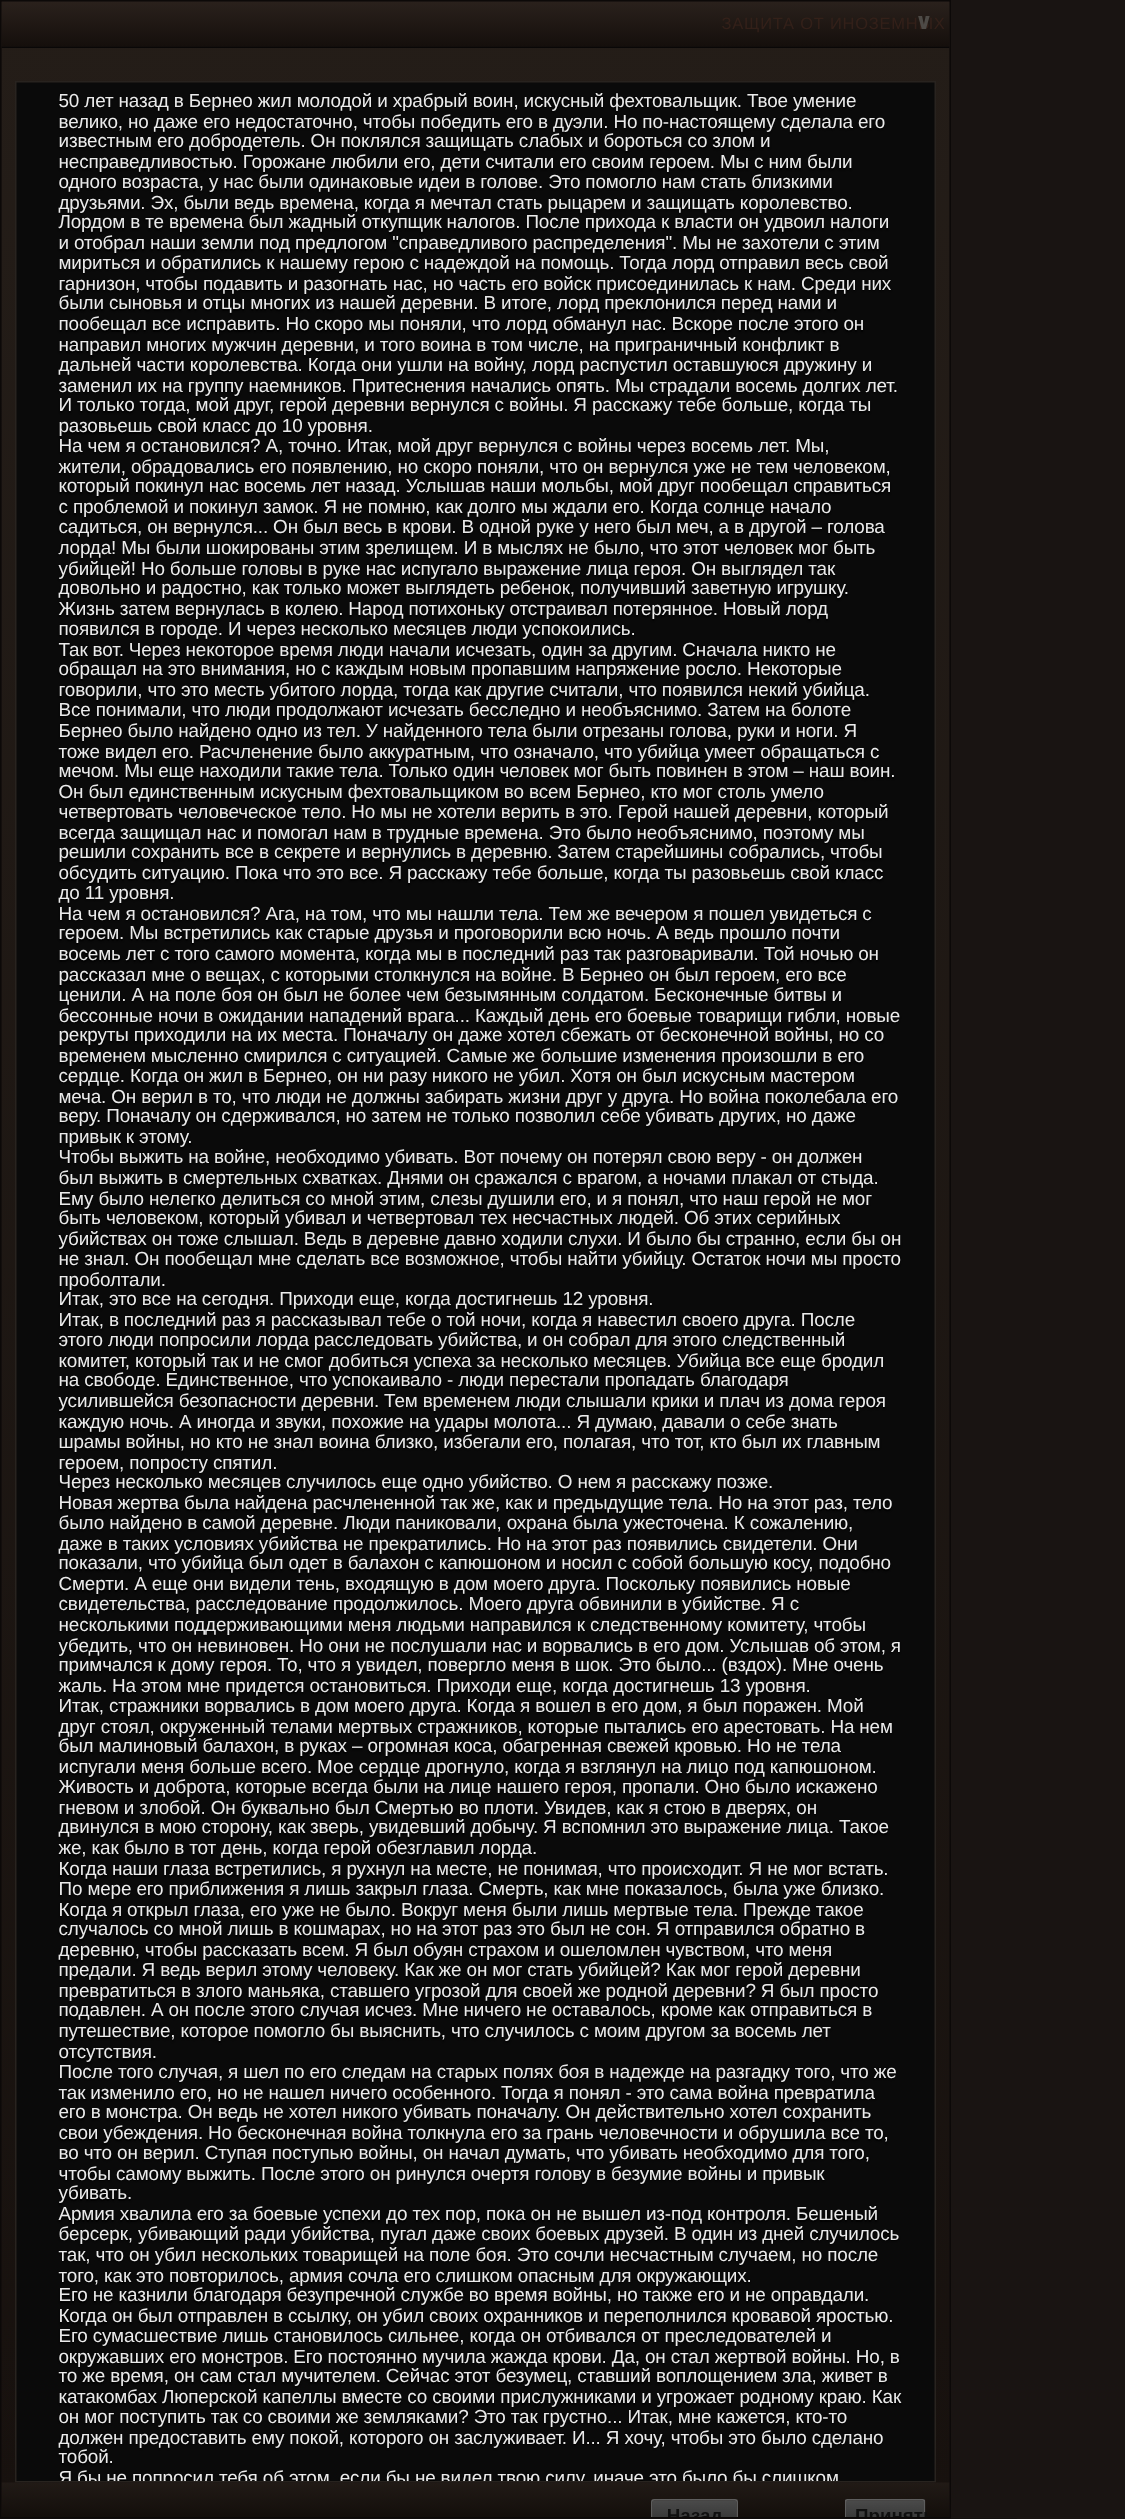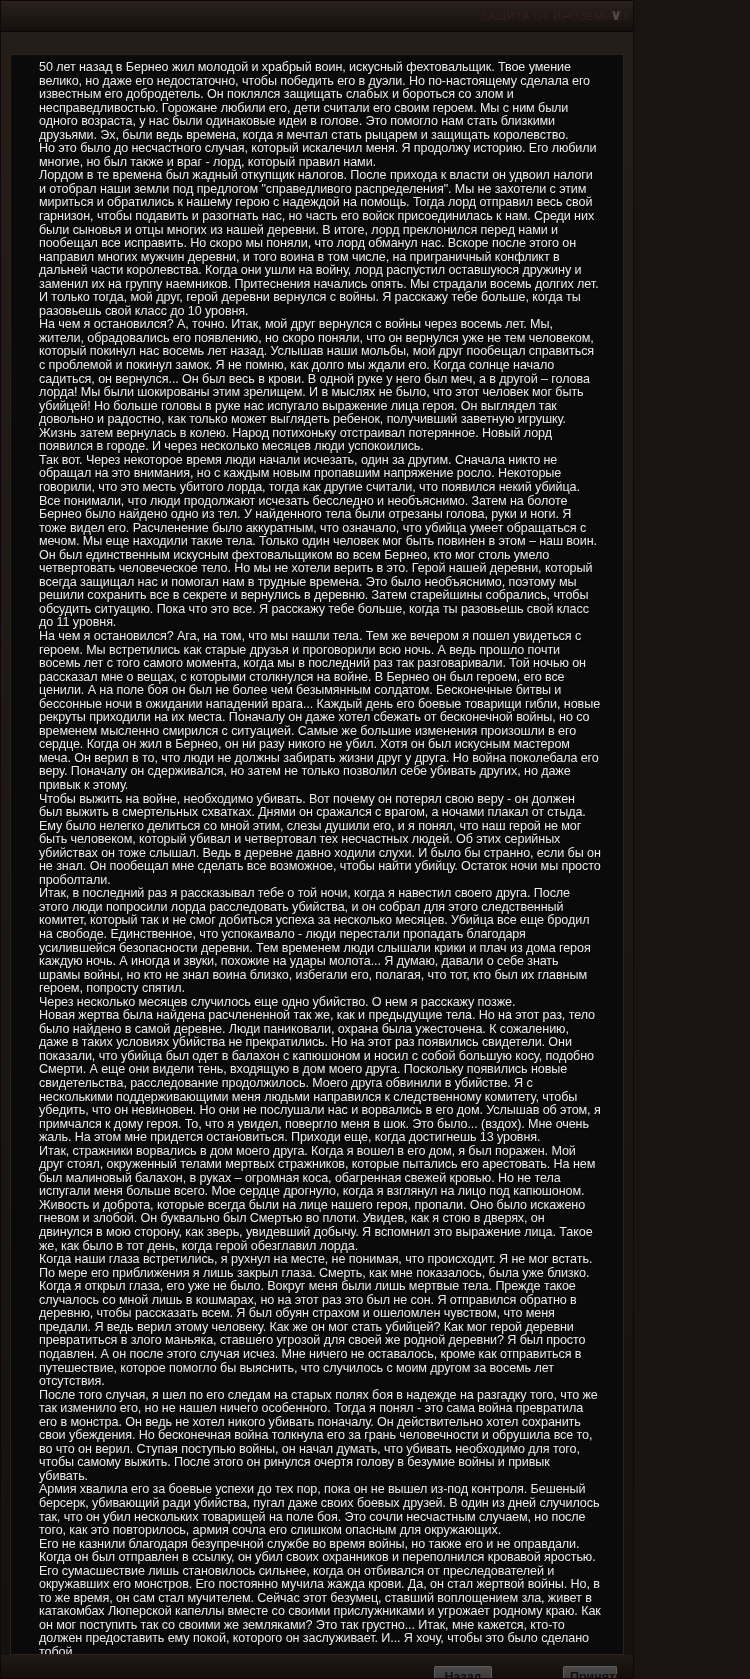--- a/index.html
+++ b/index.html
@@ -48,26 +48,26 @@
 <div class="window">
 
   <div class="titlebar">
     <span class="titlebar-title">ЗАЩИТА ОТ ИНОЗЕМНЫХ</span>
     <span class="chevron">∨</span>
   </div>
 
   <div class="content">
     <div class="dialog-text">
         <p><span>50 лет назад в Бернео жил молодой и храбрый воин, искусный фехтовальщик. Твое умение велико, но даже его недостаточно, чтобы победить его в дуэли. Но по-настоящему сделала его известным его добродетель. Он поклялся защищать слабых и бороться со злом и несправедливостью. Горожане любили его, дети считали его своим героем. Мы с ним были одного возраста, у нас были одинаковые идеи в голове. Это помогло нам стать близкими друзьями. Эх, были ведь времена, когда я мечтал стать рыцарем и защищать королевство.</span></p>
-        <p><span>Но это было до несчастного случая, который искалечил меня. Я продолжу историю. Его любили многие, но был также и враг - лорд, который правил нами.</span></p>
         <p><span>Лордом в те времена был жадный откупщик налогов. После прихода к власти он удвоил налоги и отобрал наши земли под предлогом "справедливого распределения". Мы не захотели с этим мириться и обратились к нашему герою с надеждой на помощь. Тогда лорд отправил весь свой гарнизон, чтобы подавить и разогнать нас, но часть его войск присоединилась к нам. Среди них были сыновья и отцы многих из нашей деревни. В итоге, лорд преклонился перед нами и пообещал все исправить. Но скоро мы поняли, что лорд обманул нас. Вскоре после этого он направил многих мужчин деревни, и того воина в том числе, на приграничный конфликт в дальней части королевства. Когда они ушли на войну, лорд распустил оставшуюся дружину и заменил их на группу наемников. Притеснения начались опять. Мы страдали восемь долгих лет. И только тогда, мой друг, герой деревни вернулся с войны. Я расскажу тебе больше, когда ты разовьешь свой класс до 10 уровня.</span></p>
         <p><span>На чем я остановился? А, точно. Итак, мой друг вернулся с войны через восемь лет. Мы, жители, обрадовались его появлению, но скоро поняли, что он вернулся уже не тем человеком, который покинул нас восемь лет назад. Услышав наши мольбы, мой друг пообещал справиться с проблемой и покинул замок. Я не помню, как долго мы ждали его. Когда солнце начало садиться, он вернулся... Он был весь в крови. В одной руке у него был меч, а в другой – голова лорда! Мы были шокированы этим зрелищем. И в мыслях не было, что этот человек мог быть убийцей! Но больше головы в руке нас испугало выражение лица героя. Он выглядел так довольно и радостно, как только может выглядеть ребенок, получивший заветную игрушку. Жизнь затем вернулась в колею. Народ потихоньку отстраивал потерянное. Новый лорд появился в городе. И через несколько месяцев люди успокоились.</span></p>
         <p><span>Так вот. Через некоторое время люди начали исчезать, один за другим. Сначала никто не обращал на это внимания, но с каждым новым пропавшим напряжение росло. Некоторые говорили, что это месть убитого лорда, тогда как другие считали, что появился некий убийца. Все понимали, что люди продолжают исчезать бесследно и необъяснимо. Затем на болоте Бернео было найдено одно из тел. У найденного тела были отрезаны голова, руки и ноги. Я тоже видел его. Расчленение было аккуратным, что означало, что убийца умеет обращаться с мечом. Мы еще находили такие тела. Только один человек мог быть повинен в этом – наш воин. Он был единственным искусным фехтовальщиком во всем Бернео, кто мог столь умело четвертовать человеческое тело. Но мы не хотели верить в это. Герой нашей деревни, который всегда защищал нас и помогал нам в трудные времена. Это было необъяснимо, поэтому мы решили сохранить все в секрете и вернулись в деревню. Затем старейшины собрались, чтобы обсудить ситуацию. Пока что это все. Я расскажу тебе больше, когда ты разовьешь свой класс до 11 уровня.</span></p>
         <p><span>На чем я остановился? Ага, на том, что мы нашли тела. Тем же вечером я пошел увидеться с героем. Мы встретились как старые друзья и проговорили всю ночь. А ведь прошло почти восемь лет с того самого момента, когда мы в последний раз так разговаривали. Той ночью он рассказал мне о вещах, с которыми столкнулся на войне. В Бернео он был героем, его все ценили. А на поле боя он был не более чем безымянным солдатом. Бесконечные битвы и бессонные ночи в ожидании нападений врага... Каждый день его боевые товарищи гибли, новые рекруты приходили на их места. Поначалу он даже хотел сбежать от бесконечной войны, но со временем мысленно смирился с ситуацией. Самые же большие изменения произошли в его сердце. Когда он жил в Бернео, он ни разу никого не убил. Хотя он был искусным мастером меча. Он верил в то, что люди не должны забирать жизни друг у друга. Но война поколебала его веру. Поначалу он сдерживался, но затем не только позволил себе убивать других, но даже привык к этому.</span></p>
         <p><span>Чтобы выжить на войне, необходимо убивать. Вот почему он потерял свою веру - он должен был выжить в смертельных схватках. Днями он сражался с врагом, а ночами плакал от стыда. Ему было нелегко делиться со мной этим, слезы душили его, и я понял, что наш герой не мог быть человеком, который убивал и четвертовал тех несчастных людей. Об этих серийных убийствах он тоже слышал. Ведь в деревне давно ходили слухи. И было бы странно, если бы он не знал. Он пообещал мне сделать все возможное, чтобы найти убийцу. Остаток ночи мы просто проболтали.</span></p>
+        <p><span>Итак, это все на сегодня. Приходи еще, когда достигнешь 12 уровня.</span></p>
         <p><span>Итак, в последний раз я рассказывал тебе о той ночи, когда я навестил своего друга. После этого люди попросили лорда расследовать убийства, и он собрал для этого следственный комитет, который так и не смог добиться успеха за несколько месяцев. Убийца все еще бродил на свободе. Единственное, что успокаивало - люди перестали пропадать благодаря усилившейся безопасности деревни. Тем временем люди слышали крики и плач из дома героя каждую ночь. А иногда и звуки, похожие на удары молота... Я думаю, давали о себе знать шрамы войны, но кто не знал воина близко, избегали его, полагая, что тот, кто был их главным героем, попросту спятил.</span></p>
         <p><span>Через несколько месяцев случилось еще одно убийство. О нем я расскажу позже.</span></p>
         <p><span>Новая жертва была найдена расчлененной так же, как и предыдущие тела. Но на этот раз, тело было найдено в самой деревне. Люди паниковали, охрана была ужесточена. К сожалению, даже в таких условиях убийства не прекратились. Но на этот раз появились свидетели. Они показали, что убийца был одет в балахон с капюшоном и носил с собой большую косу, подобно Смерти. А еще они видели тень, входящую в дом моего друга. Поскольку появились новые свидетельства, расследование продолжилось. Моего друга обвинили в убийстве. Я с несколькими поддерживающими меня людьми направился к следственному комитету, чтобы убедить, что он невиновен. Но они не послушали нас и ворвались в его дом. Услышав об этом, я примчался к дому героя. То, что я увидел, повергло меня в шок. Это было... (вздох). Мне очень жаль. На этом мне придется остановиться. Приходи еще, когда достигнешь 13 уровня.</span></p>
         <p><span>Итак, стражники ворвались в дом моего друга. Когда я вошел в его дом, я был поражен. Мой друг стоял, окруженный телами мертвых стражников, которые пытались его арестовать. На нем был малиновый балахон, в руках – огромная коса, обагренная свежей кровью. Но не тела испугали меня больше всего. Мое сердце дрогнуло, когда я взглянул на лицо под капюшоном. Живость и доброта, которые всегда были на лице нашего героя, пропали. Оно было искажено гневом и злобой. Он буквально был Смертью во плоти. Увидев, как я стою в дверях, он двинулся в мою сторону, как зверь, увидевший добычу. Я вспомнил это выражение лица. Такое же, как было в тот день, когда герой обезглавил лорда.</span></p>
         <p><span>Когда наши глаза встретились, я рухнул на месте, не понимая, что происходит. Я не мог встать. По мере его приближения я лишь закрыл глаза. Смерть, как мне показалось, была уже близко. Когда я открыл глаза, его уже не было. Вокруг меня были лишь мертвые тела. Прежде такое случалось со мной лишь в кошмарах, но на этот раз это был не сон. Я отправился обратно в деревню, чтобы рассказать всем. Я был обуян страхом и ошеломлен чувством, что меня предали. Я ведь верил этому человеку. Как же он мог стать убийцей? Как мог герой деревни превратиться в злого маньяка, ставшего угрозой для своей же родной деревни? Я был просто подавлен. А он после этого случая исчез. Мне ничего не оставалось, кроме как отправиться в путешествие, которое помогло бы выяснить, что случилось с моим другом за восемь лет отсутствия.</span></p>
         <p><span>После того случая, я шел по его следам на старых полях боя в надежде на разгадку того, что же так изменило его, но не нашел ничего особенного. Тогда я понял - это сама война превратила его в монстра. Он ведь не хотел никого убивать поначалу. Он действительно хотел сохранить свои убеждения. Но бесконечная война толкнула его за грань человечности и обрушила все то, во что он верил. Ступая поступью войны, он начал думать, что убивать необходимо для того, чтобы самому выжить. После этого он ринулся очертя голову в безумие войны и привык убивать.</span></p>
         <p><span>Армия хвалила его за боевые успехи до тех пор, пока он не вышел из-под контроля. Бешеный берсерк, убивающий ради убийства, пугал даже своих боевых друзей. В один из дней случилось так, что он убил нескольких товарищей на поле боя. Это сочли несчастным случаем, но после того, как это повторилось, армия сочла его слишком опасным для окружающих.</span></p>
         <p><span>Его не казнили благодаря безупречной службе во время войны, но также его и не оправдали. Когда он был отправлен в ссылку, он убил своих охранников и переполнился кровавой яростью. Его сумасшествие лишь становилось сильнее, когда он отбивался от преследователей и окружавших его монстров. Его постоянно мучила жажда крови. Да, он стал жертвой войны. Но, в то же время, он сам стал мучителем. Сейчас этот безумец, ставший воплощением зла, живет в катакомбах Люперской капеллы вместе со своими прислужниками и угрожает родному краю. Как он мог поступить так со своими же земляками? Это так грустно... Итак, мне кажется, кто-то должен предоставить ему покой, которого он заслуживает. И... Я хочу, чтобы это было сделано тобой.</span></p>
         <p><span>Я бы не попросил тебя об этом, если бы не видел твою силу, иначе это было бы слишком опасно. Но ты развил свой класс. Вижу, что ты уже готов к битве с ним. Ты намного сильнее по сравнению с тем, что я видел раньше. Исполнишь последнее желание старика? Спрашиваешь, где этот человек? Я же говорил тебе, что он в </span><span class="seg-gold">катакомбах Люперской капеллы.</span><span> Тебе бы следовало это знать. Это </span><span class="seg-gold">Какантерос.</span></p>
       </div>

